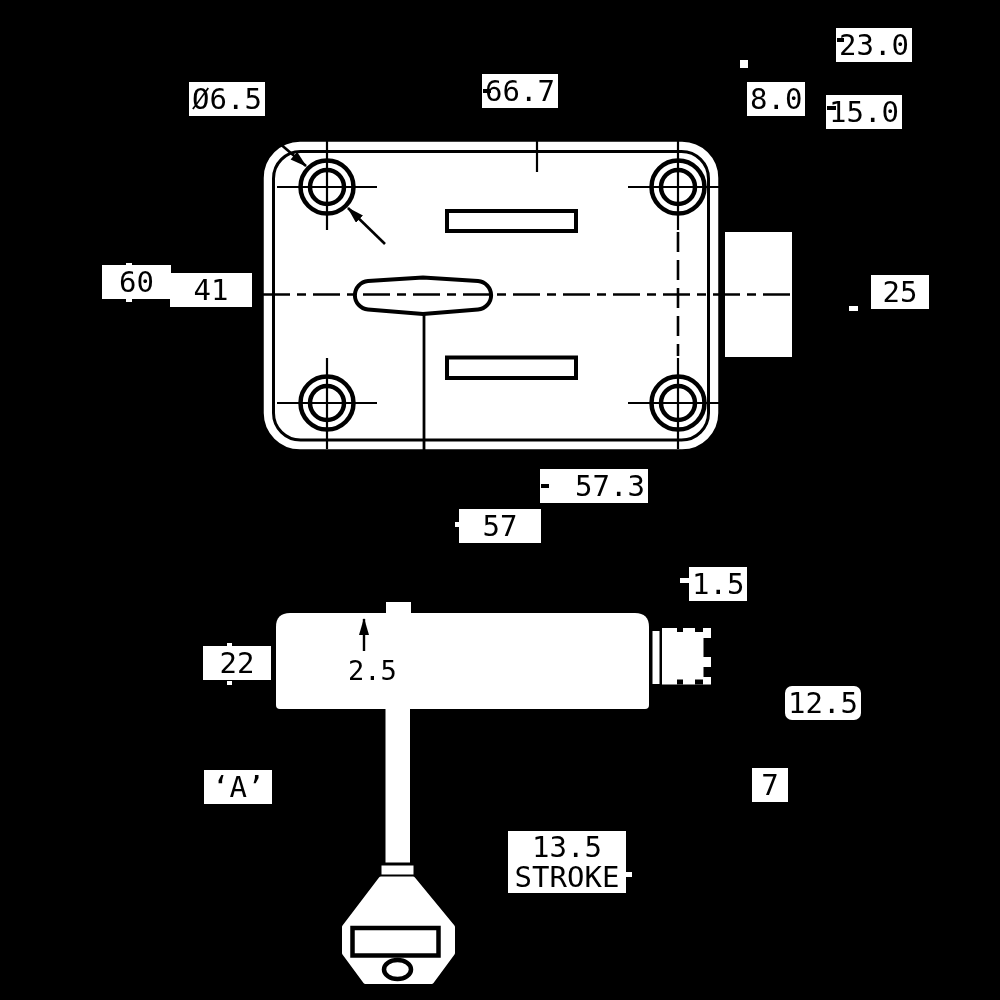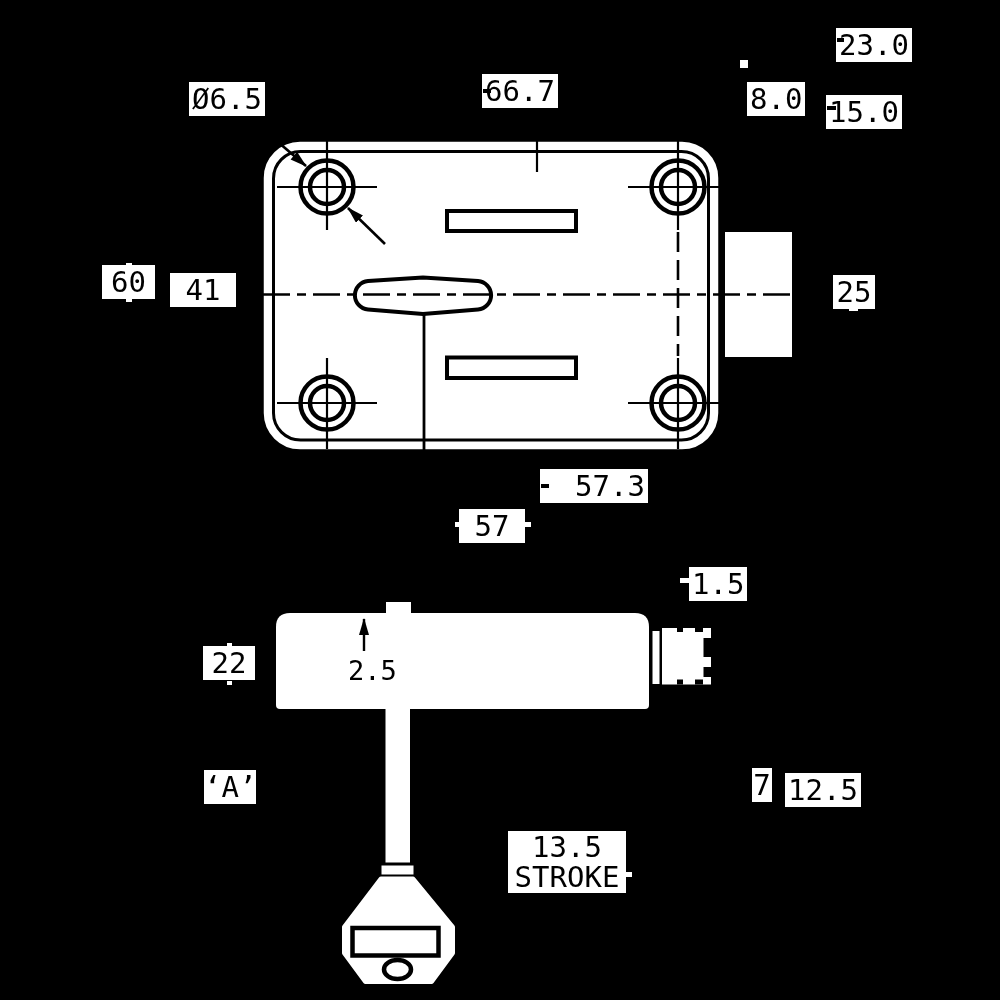--- a/index.html
+++ b/index.html
@@ -8,21 +8,21 @@
   html,body{margin:0;padding:0;background:var(--bg);}
   #stage{
     position:relative;width:1000px;height:1000px;background:var(--bg);
     overflow:hidden;font-family:"DejaVu Sans Mono","Liberation Mono",monospace;
   }
   #drawing{position:absolute;left:0;top:0;}
   .dim{
     position:absolute;background:var(--label-bg);color:var(--label-text);
     font-size:29px;line-height:32px;padding:1px 3px;white-space:nowrap;
   }
-  .dim.ctr{text-align:center;padding:1px 0;}
+  .dim.ctr{text-align:center;padding:1px 8px;}
   .dim.twoline{text-align:center;line-height:30px;}
   .frag-b{position:absolute;background:#000;}
 </style>
 </head>
 <body>
 
 <div id="stage">
 
   <svg id="drawing" width="1000" height="1000" viewBox="0 0 1000 1000">
     <defs>
@@ -120,28 +120,28 @@
     </g>
   </svg>
 
   <div class="dim" style="left:189px;top:82px;">Ø6.5</div>
   <div class="dim" style="left:482px;top:74px;">66.7</div>
   <div class="dim" style="left:836px;top:28px;">23.0</div>
   <div class="dim" style="left:747px;top:50px;margin-top:32px;">8.0</div>
   <div class="dim" style="left:826px;top:95px;">15.0</div>
   <div class="dim ctr" style="left:102px;top:265px;width:53px;">60</div>
   <div class="dim ctr" style="left:170px;top:273px;width:66px;">41</div>
-  <div class="dim ctr" style="left:833px;top:275px;width:42px;">25</div>
+  <div class="dim ctr" style="left:871px;top:275px;width:42px;">25</div>
   <div class="dim" style="left:540px;top:469px;padding-left:35px;">57.3</div>
   <div class="dim ctr" style="left:459px;top:509px;width:66px;">57</div>
 
   <div class="dim" style="left:689px;top:567px;">1.5</div>
   <div class="dim ctr" style="left:203px;top:646px;width:52px;">22</div>
   <div class="dim" style="left:345px;top:654px;font-size:27px;">2.5</div>
-  <div class="dim" style="left:785px;top:773px;">12.5</div>
+  <div class="dim" style="left:785px;top:686px;border-radius:7px;">12.5</div>
   <div class="dim ctr" style="left:752px;top:768px;width:20px;">7</div>
   <div class="dim ctr" style="left:204px;top:770px;width:52px;">‘A’</div>
 
   <div class="dim twoline" style="left:508px;top:831px;width:112px;">
     <div>13.5</div>
     <div>STROKE</div>
   </div>
 
   <div class="frag-b" style="left:483px;top:89px;width:8px;height:4px;"></div>
   <div class="frag-b" style="left:748px;top:63px;width:9px;height:4px;"></div>

